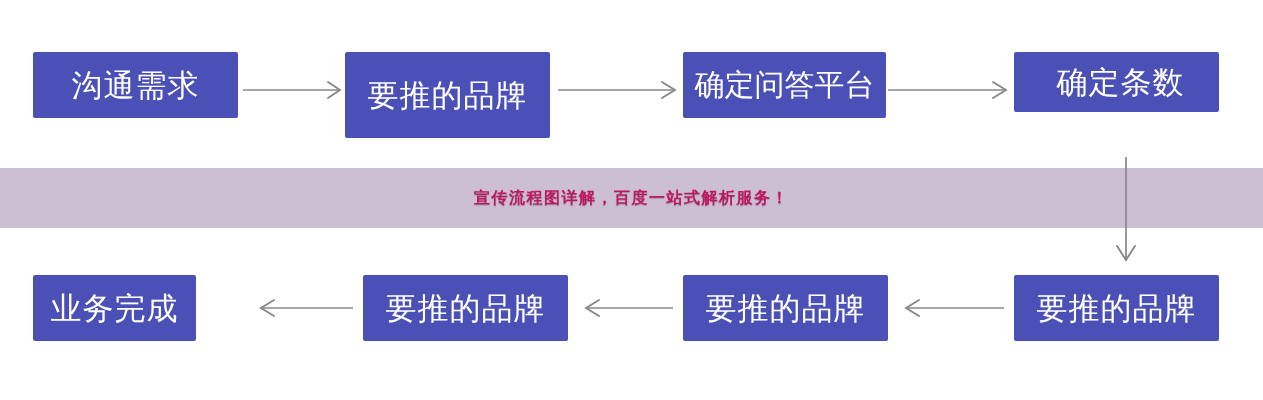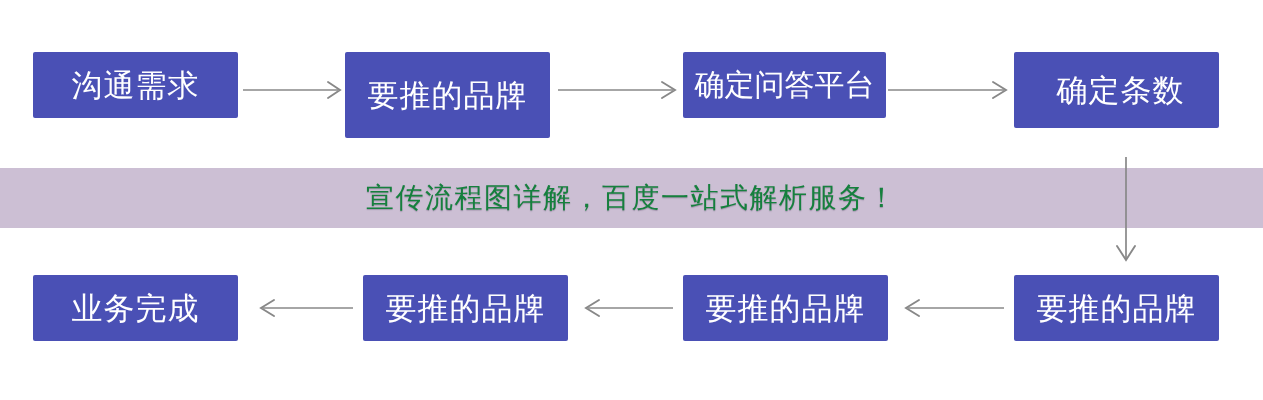--- a/index.html
+++ b/index.html
@@ -64,23 +64,23 @@
     top: 168px;
     width: 1263px;
     height: 60px;
     background: rgba(143, 112, 160, 0.45);
     display: flex;
     align-items: center;
     justify-content: center;
     z-index: 2;
   }
   #banner-text {
-    color: #15803d;
-    font-size: 28px;
-    font-weight: normal;
+    color: #be185d;
+    font-size: 16px;
+    font-weight: bold;
     letter-spacing: 1.5px;
     white-space: nowrap;
     text-shadow: 0 1px 1px rgba(80,60,95,0.35);
   }
 </style>
 </head>
 <body>
 
 <div id="stage">
 
@@ -89,25 +89,25 @@
   </div>
 
   <div class="node" style="left:345px; top:52px; width:205px; height:86px;">
     <span>要推的品牌</span>
   </div>
 
   <div class="node wide-text" style="left:683px; top:52px; width:203px; height:66px;">
     <span>确定问答平台</span>
   </div>
 
-  <div class="node" style="left:1014px; top:52px; width:205px; height:76px;padding-left:8px;">
+  <div class="node" style="left:1014px; top:52px; width:205px; height:60px;padding-left:8px;">
     <span>确定条数</span>
   </div>
 
-  <div class="node" style="left:33px; top:275px; width:205px; height:66px;">
+  <div class="node" style="left:33px; top:275px; width:163px; height:66px;">
     <span>业务完成</span>
   </div>
 
   <div class="node" style="left:363px; top:275px; width:205px; height:66px;">
     <span>要推的品牌</span>
   </div>
 
   <div class="node" style="left:683px; top:275px; width:205px; height:66px;">
     <span>要推的品牌</span>
   </div>

